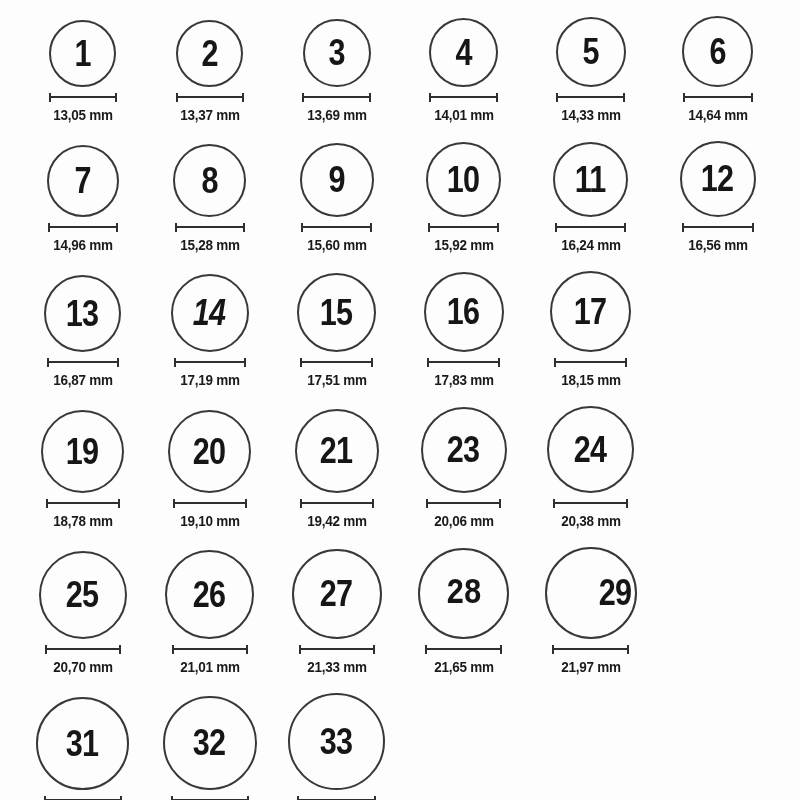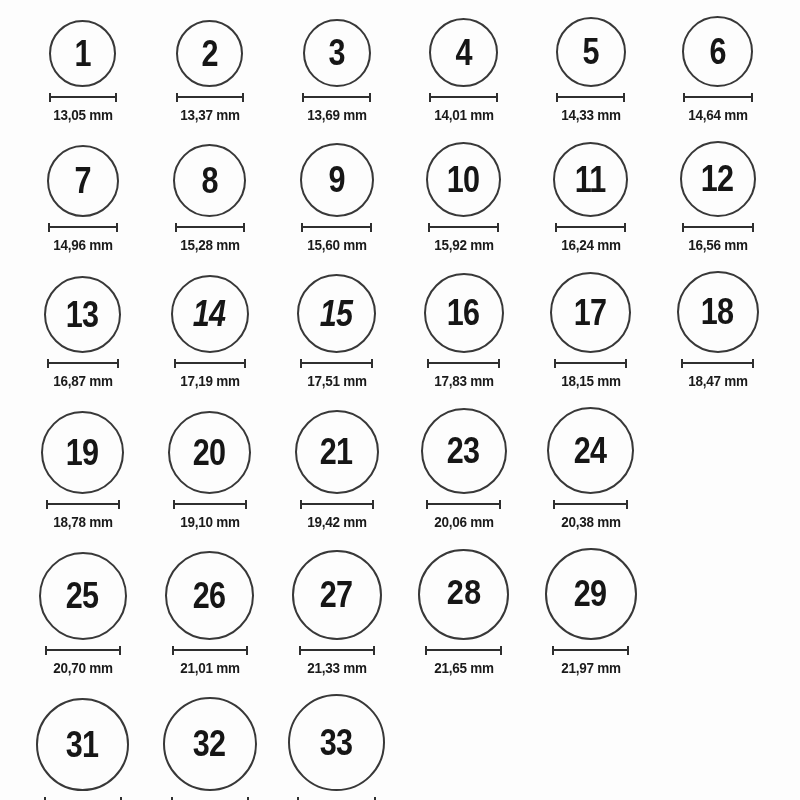--- a/index.html
+++ b/index.html
@@ -177,47 +177,40 @@
         <div class="mm">16,87 mm</div>
       </div>
       <div class="cell">
         <div class="circle" style="width: 78px; height: 78px; font-style: italic;">
           <span class="num">14</span>
         </div>
         <div class="measure" style="width: 72px;"></div>
         <div class="mm">17,19 mm</div>
       </div>
       <div class="cell">
-        <div class="circle" style="width: 79px; height: 79px; font-style: italic;">
+        <div class="circle" style="width: 79px; height: 79px;">
           <span class="num">15</span>
         </div>
         <div class="measure" style="width: 73px;"></div>
         <div class="mm">17,51 mm</div>
       </div>
       <div class="cell">
         <div class="circle" style="width: 80px; height: 80px;">
           <span class="num">16</span>
         </div>
         <div class="measure" style="width: 73px;"></div>
         <div class="mm">17,83 mm</div>
       </div>
       <div class="cell">
         <div class="circle" style="width: 81px; height: 81px;">
           <span class="num">17</span>
         </div>
         <div class="measure" style="width: 73px;"></div>
         <div class="mm">18,15 mm</div>
       </div>
-      <div class="cell">
-        <div class="circle" style="width: 82px; height: 82px;">
-          <span class="num">18</span>
-        </div>
-        <div class="measure" style="width: 73px;"></div>
-        <div class="mm">18,47 mm</div>
-      </div>
     </div>
     <div class="row">
       <div class="cell">
         <div class="circle" style="width: 83px; height: 83px;">
           <span class="num">19</span>
         </div>
         <div class="measure" style="width: 74px;"></div>
         <div class="mm">18,78 mm</div>
       </div>
       <div class="cell">
@@ -272,21 +265,21 @@
         <div class="mm">21,33 mm</div>
       </div>
       <div class="cell">
         <div class="circle" style="width: 91px; height: 91px; font-family: Liberation Mono, monospace;">
           <span class="num">28</span>
         </div>
         <div class="measure" style="width: 77px;"></div>
         <div class="mm">21,65 mm</div>
       </div>
       <div class="cell">
-        <div class="circle" style="width: 92px; height: 92px;">
+        <div class="circle" style="width: 92px; height: 92px; justify-content: flex-end;">
           <span class="num">29</span>
         </div>
         <div class="measure" style="width: 77px;"></div>
         <div class="mm">21,97 mm</div>
       </div>
     </div>
     <div class="row">
       <div class="cell">
         <div class="circle" style="width: 93px; height: 93px; text-align: right;">
           <span class="num">31</span>

